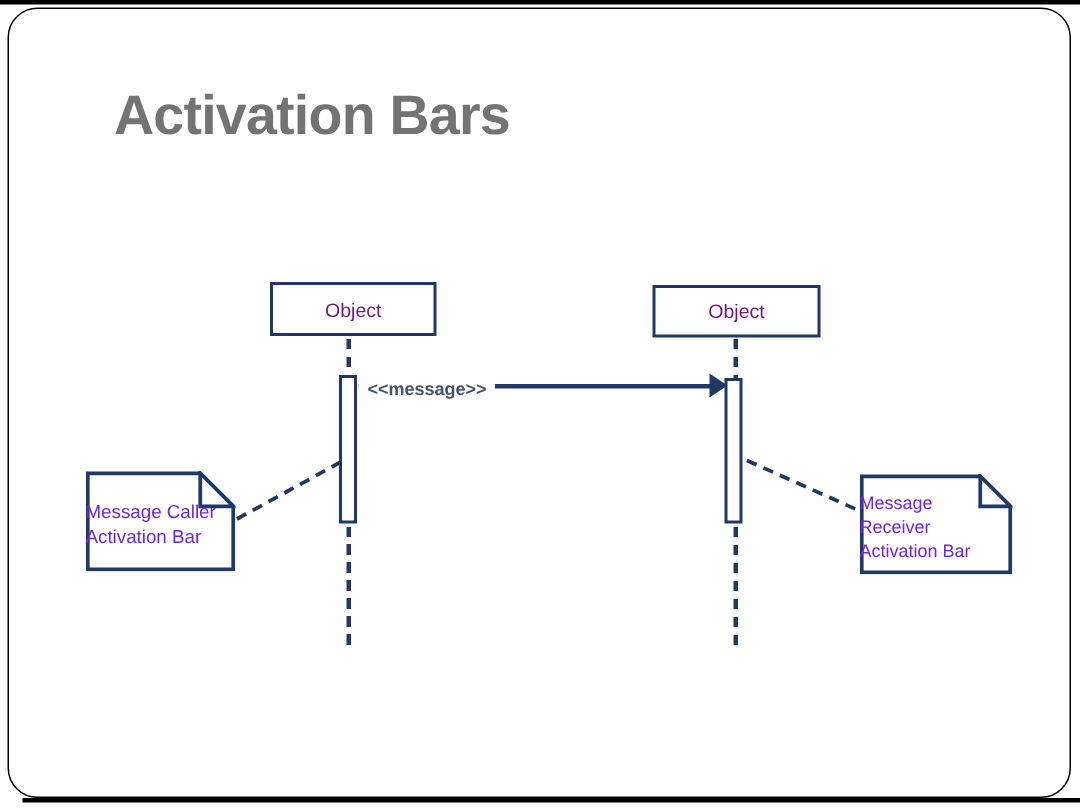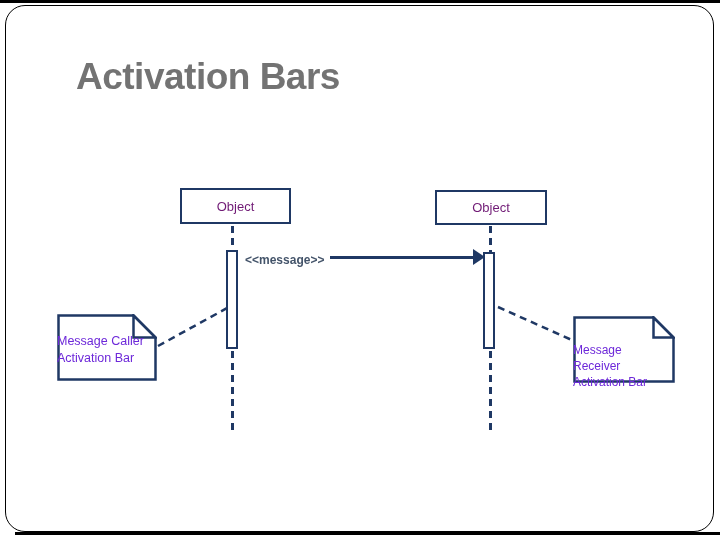--- a/index.html
+++ b/index.html
@@ -58,21 +58,21 @@
   .note{position:absolute;z-index:6;}
   .note svg{position:absolute;left:0;top:0;}
   .note .note-text{
     position:absolute;left:0;top:0;width:100%;height:100%;
     display:flex;flex-direction:column;align-items:flex-start;justify-content:center;
     color:#6d28d9;text-align:center;
   }
   .note.caller{left:57px;top:314px;width:100px;height:67px;}
   .note.caller .note-text{font-size:12.5px;line-height:17px;padding-top:2px;}
   .note.receiver{left:573px;top:316px;width:102px;height:67px;}
-  .note.receiver .note-text{font-size:12px;line-height:16px;padding-top:16px;}
+  .note.receiver .note-text{font-size:12px;line-height:16px;padding-top:1px;}
 </style>
 </head>
 <body>
 
 <div class="slide">
 
   <div class="top-edge"></div>
   <div class="bottom-edge"></div>
   <div class="border-frame"></div>
 

